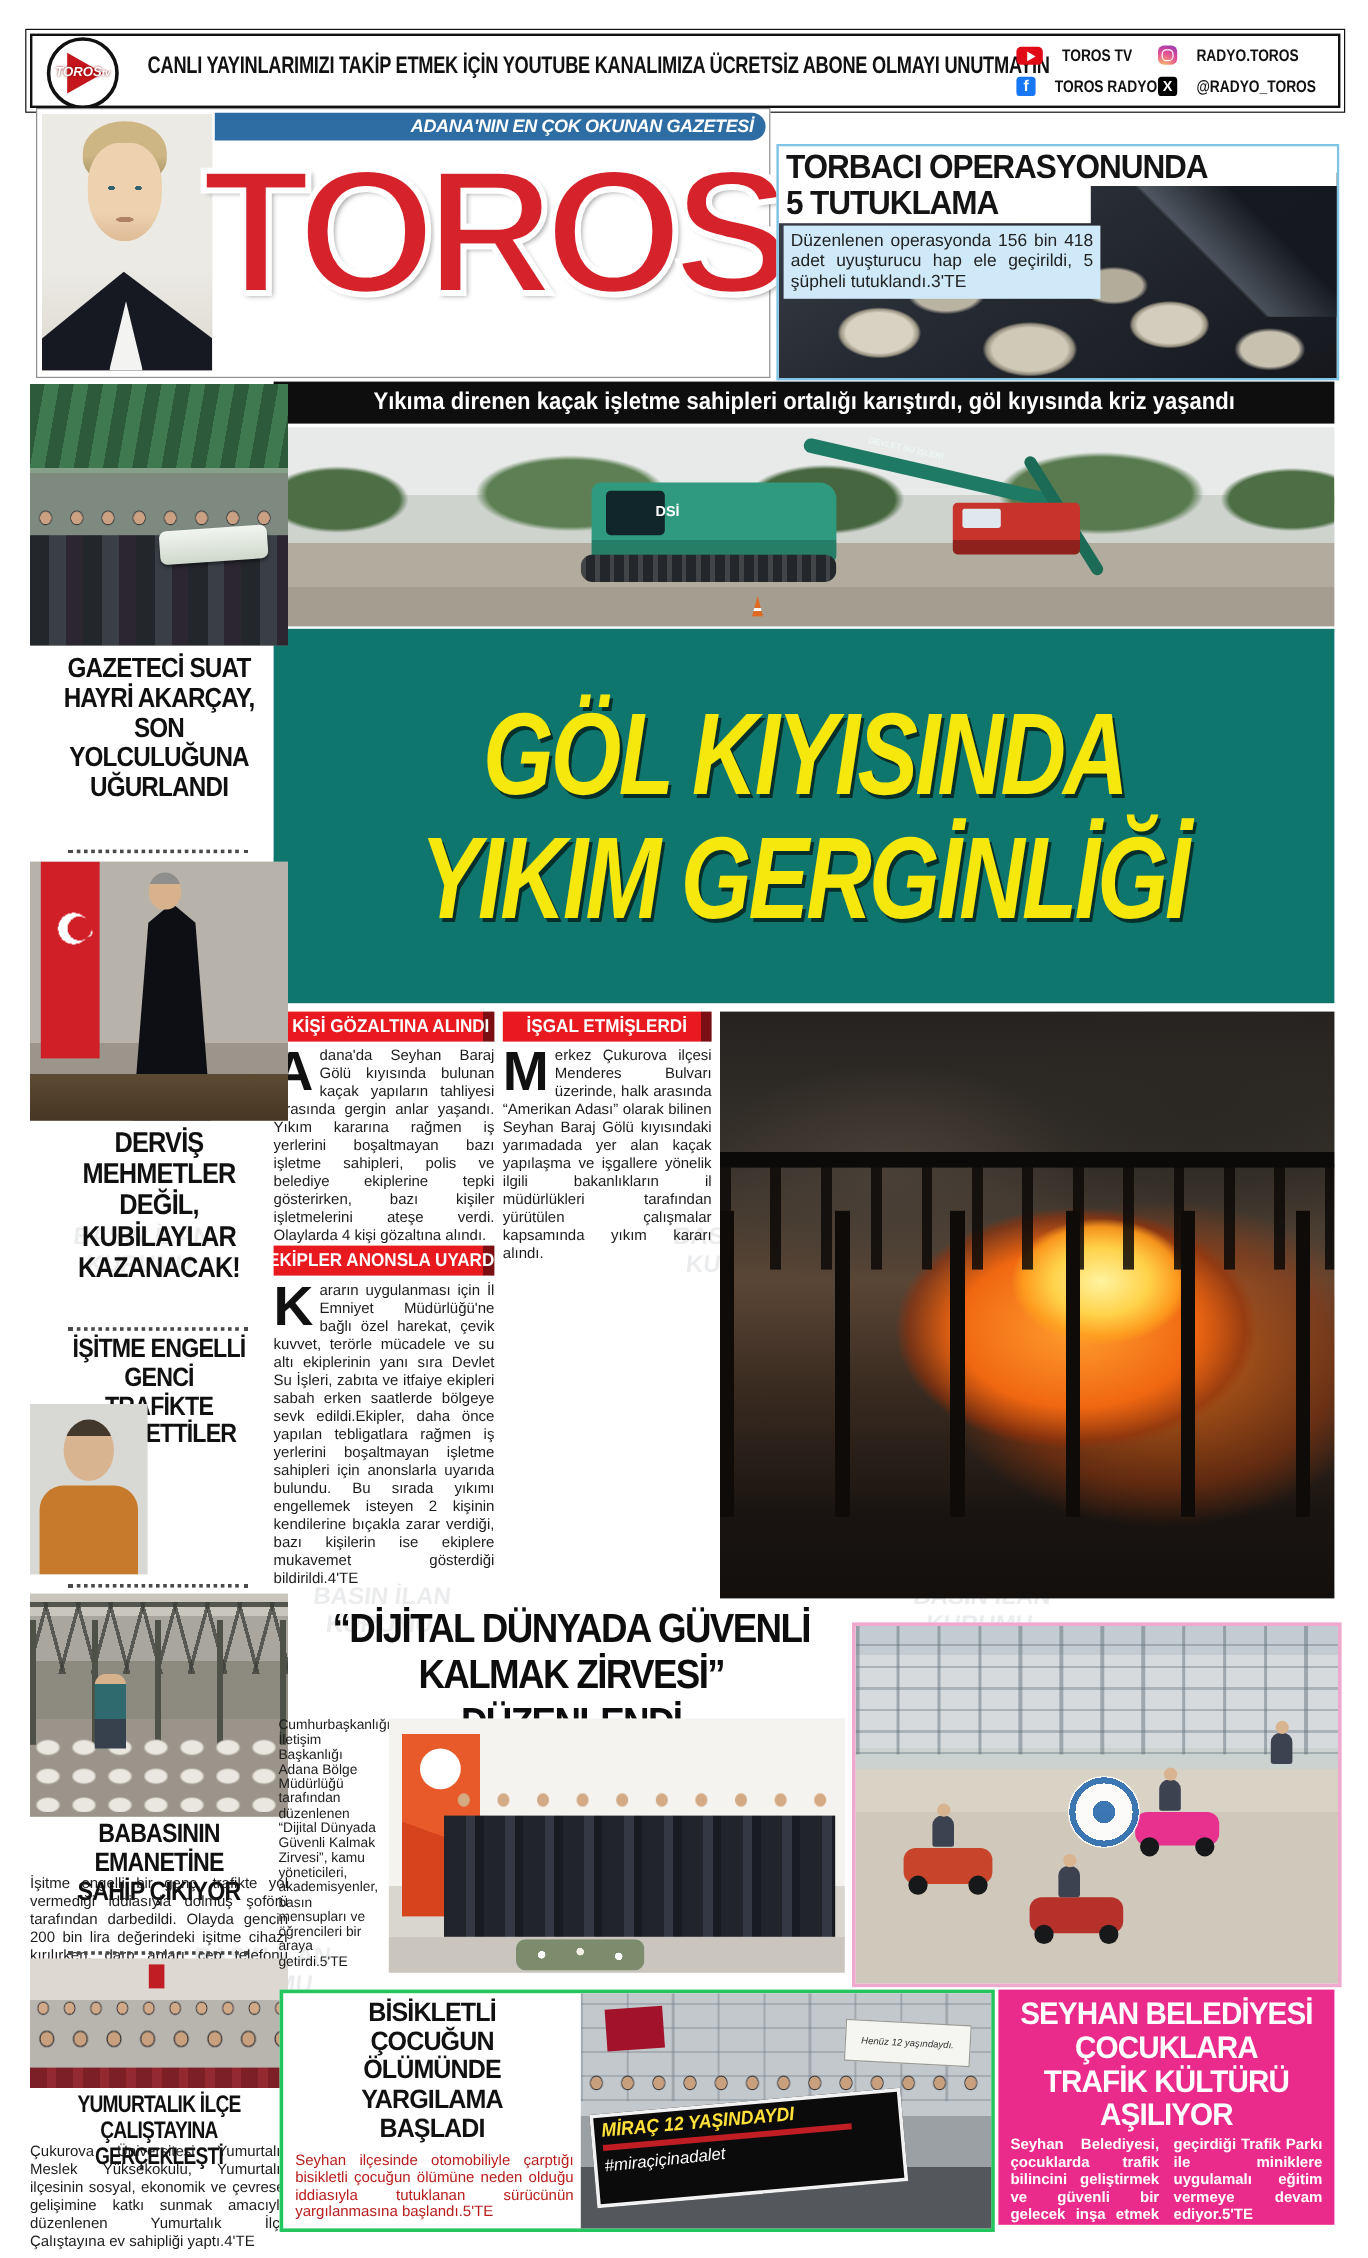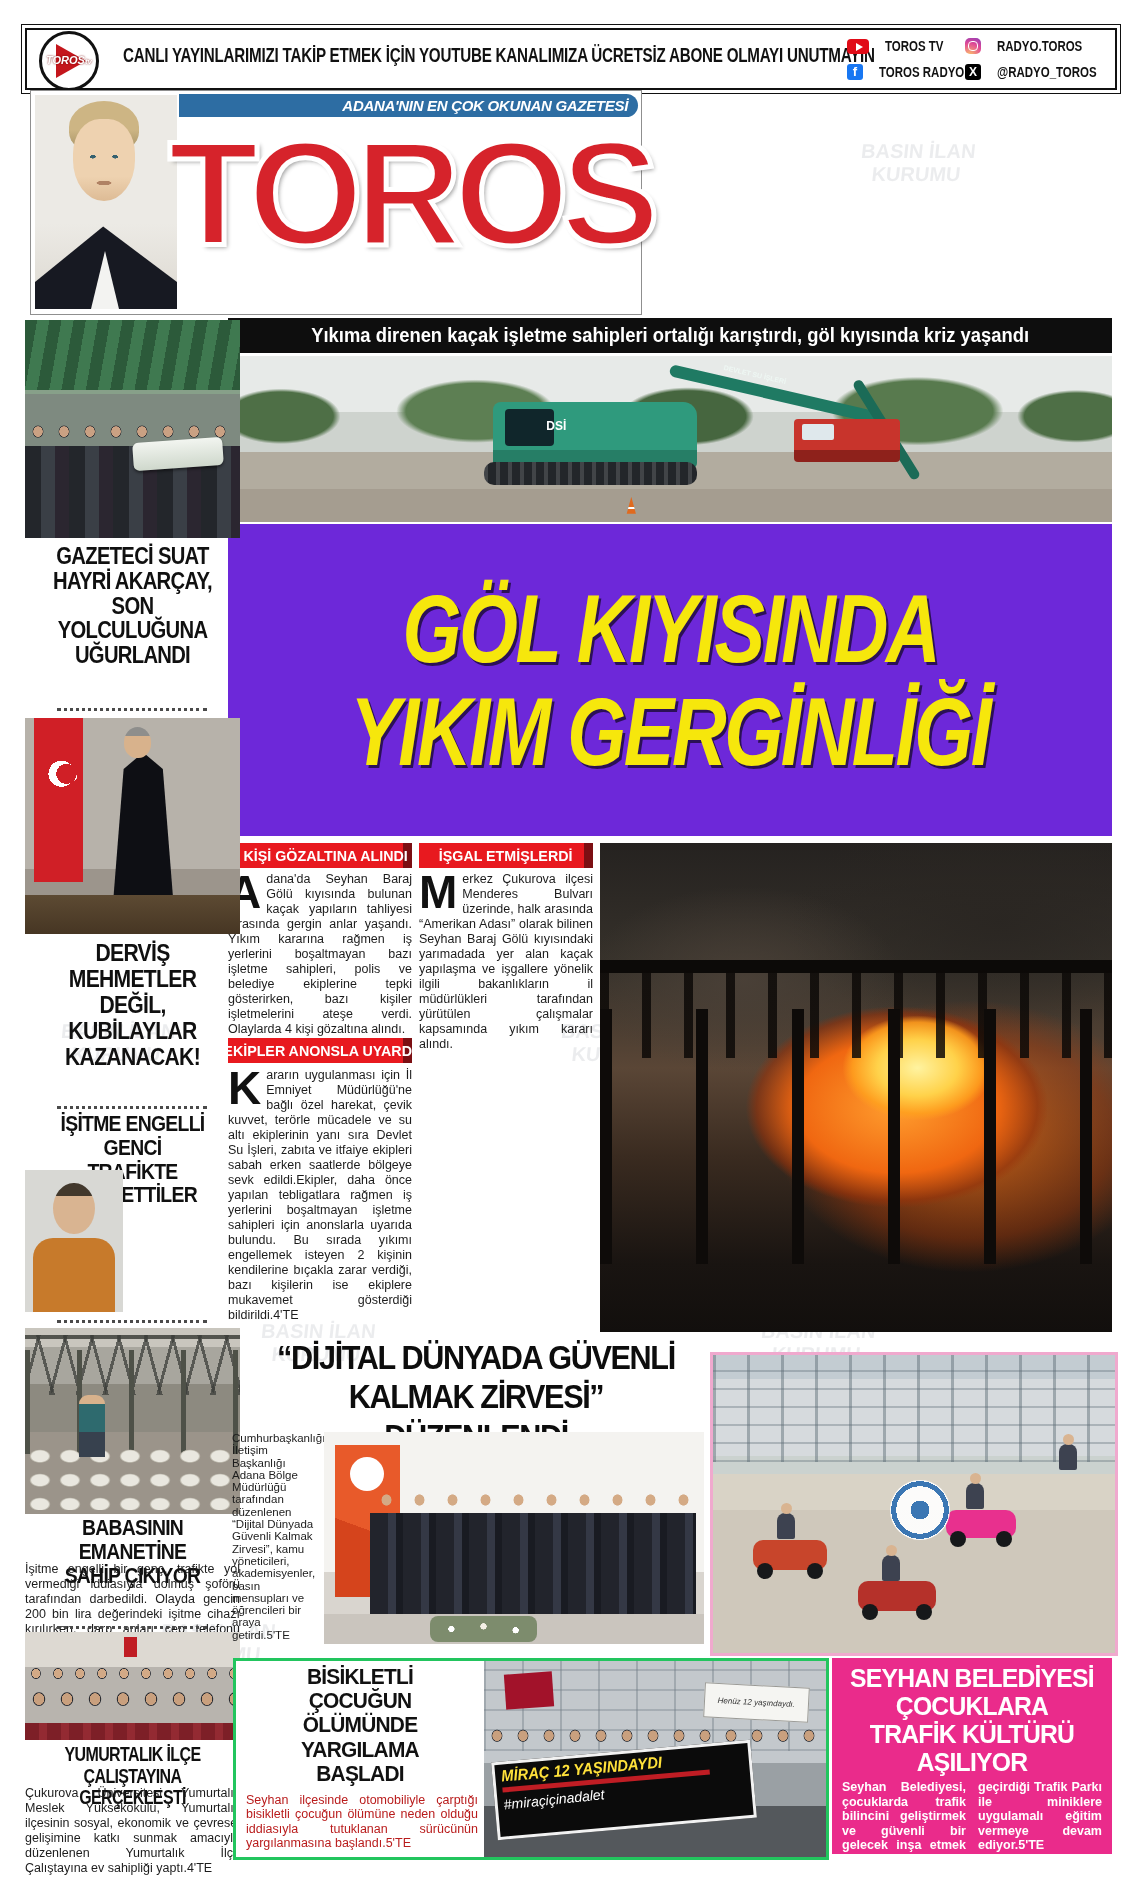--- a/index.html
+++ b/index.html
@@ -110,21 +110,21 @@
      background-image:repeating-linear-gradient(90deg,rgba(255,255,255,.14) 0 4px,transparent 4px 12px);}
   .truck{position:absolute;left:64%;top:38%;width:12%;height:26%;border-radius:4px;
      background:linear-gradient(180deg,#c8342c 0 72%,#8e211b 72%);}
   .truck::after{content:"";position:absolute;left:8%;top:12%;width:30%;height:36%;background:#dfe8ec;border-radius:2px;}
   .cone{position:absolute;left:45%;bottom:5%;width:11px;height:17px;
      background:linear-gradient(180deg,#e06a1f 0 58%,#fff 58% 72%,#e06a1f 72%);
      clip-path:polygon(50% 0,92% 100%,8% 100%);}
   .dsi{position:absolute;left:36%;top:38%;color:#fff;font-weight:900;font-size:12px;}
   .dsi2{position:absolute;left:56%;top:9%;color:#eef7f3;font-weight:700;font-size:7px;transform:rotate(13deg);}
   
-  .lead{left:228px;top:524px;width:884px;height:312px;background:#6d28d9;display:flex;flex-direction:column;
+  .lead{left:228px;top:524px;width:884px;height:312px;background:#0f766e;display:flex;flex-direction:column;
      align-items:center;justify-content:center;gap:6px;}
   .lead div{font-weight:900;font-style:italic;font-size:97px;line-height:1;color:#f6e70c;
      letter-spacing:-3px;white-space:nowrap;transform:scaleX(.78);text-shadow:3px 3px 0 rgba(0,0,0,.6);}
   
   .kick{position:absolute;height:25px;background:linear-gradient(90deg,#e8191f 0 95%,#7c0f13 95%);
      color:#fff;display:flex;align-items:center;justify-content:center;}
   .kick span{font-weight:900;font-size:15.5px;white-space:nowrap;transform:scaleX(.92);}
   .bt{font-size:12.5px;line-height:1.2;text-align:justify;color:#1c1c1c;}
   .dc::first-letter{font-size:46px;font-weight:700;float:left;line-height:.78;padding:3px 5px 0 0;color:#111;}
   
@@ -335,20 +335,30 @@
     <div class="mblue">ADANA'NIN EN ÇOK OKUNAN GAZETESİ</div>
     <div class="ata">
       <div class="hair"></div>
       <div class="face"></div>
       <div class="suit"></div>
       <div class="shirt"></div>
     </div>
     <div class="mtitle">TOROS</div>
   </div>
 
+  <div class="abs torb">
+    <div class="ph-drugs">
+      <div class="sheen"></div>
+    </div>
+    <div class="torb-hbg"></div>
+    <div class="torb-hbg2"></div>
+    <div class="torb-h">TORBACI OPERASYONUNDA
+5 TUTUKLAMA</div>
+    <div class="torb-b">Düzenlenen operasyonda 156 bin 418 adet uyuşturucu hap ele geçirildi, 5 şüpheli tutuklandı.3'TE</div>
+  </div>
 
   <div class="abs strip">
     <span>Yıkıma direnen kaçak işletme sahipleri ortalığı karıştırdı, göl kıyısında kriz yaşandı</span>
   </div>
 
   <div class="abs ph-exc">
     <div class="trees"></div>
     <div class="exc-arm"></div>
     <div class="exc-arm2"></div>
     <div class="exc-body"></div>

